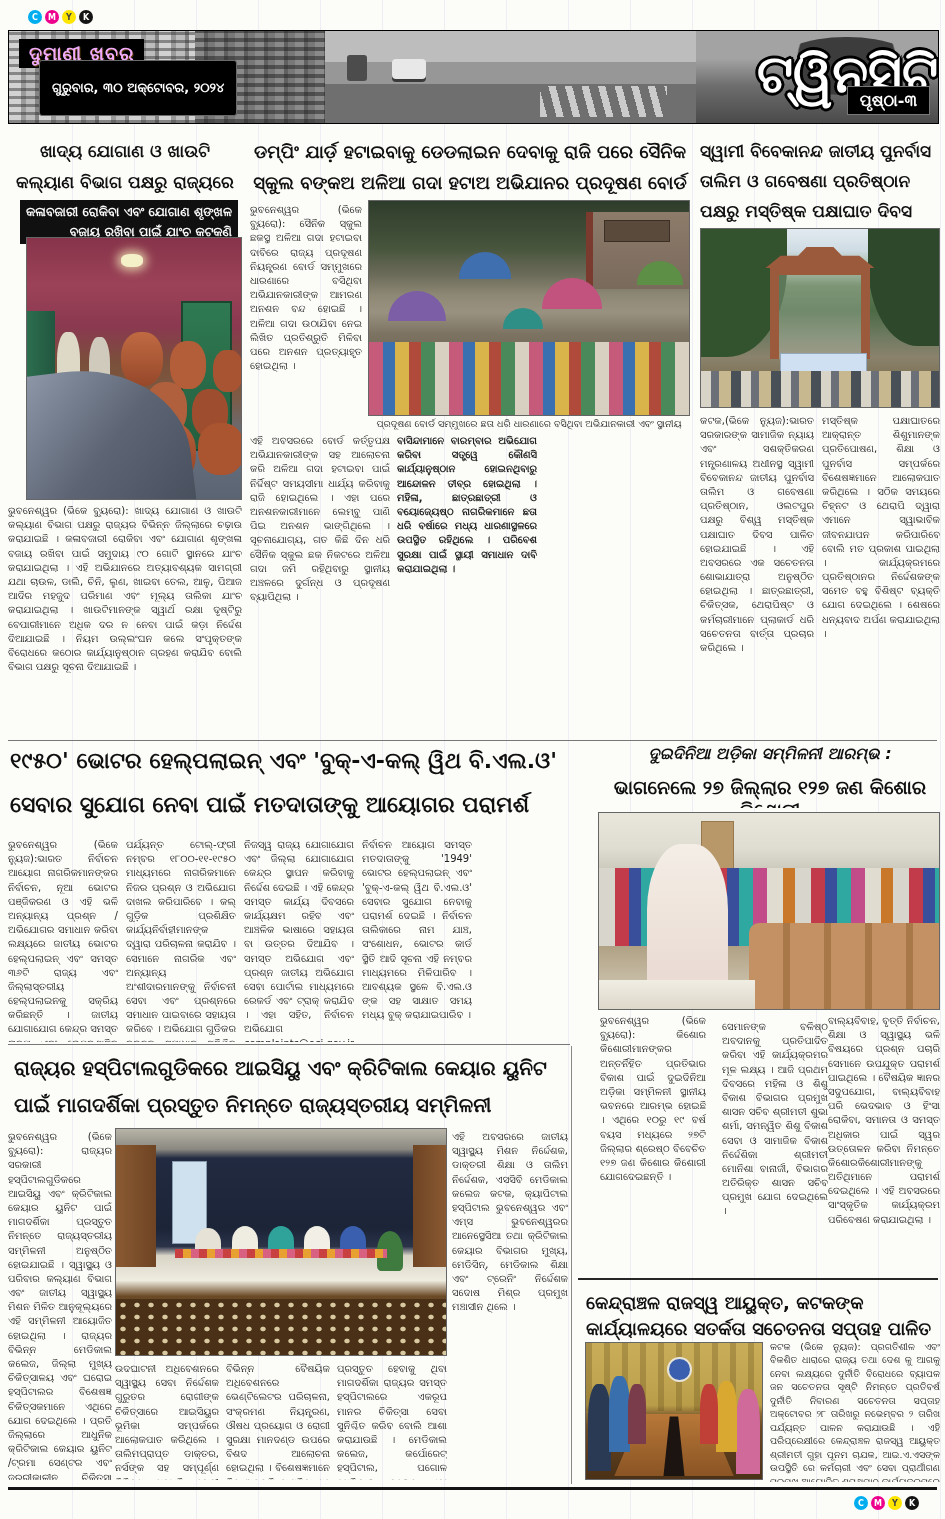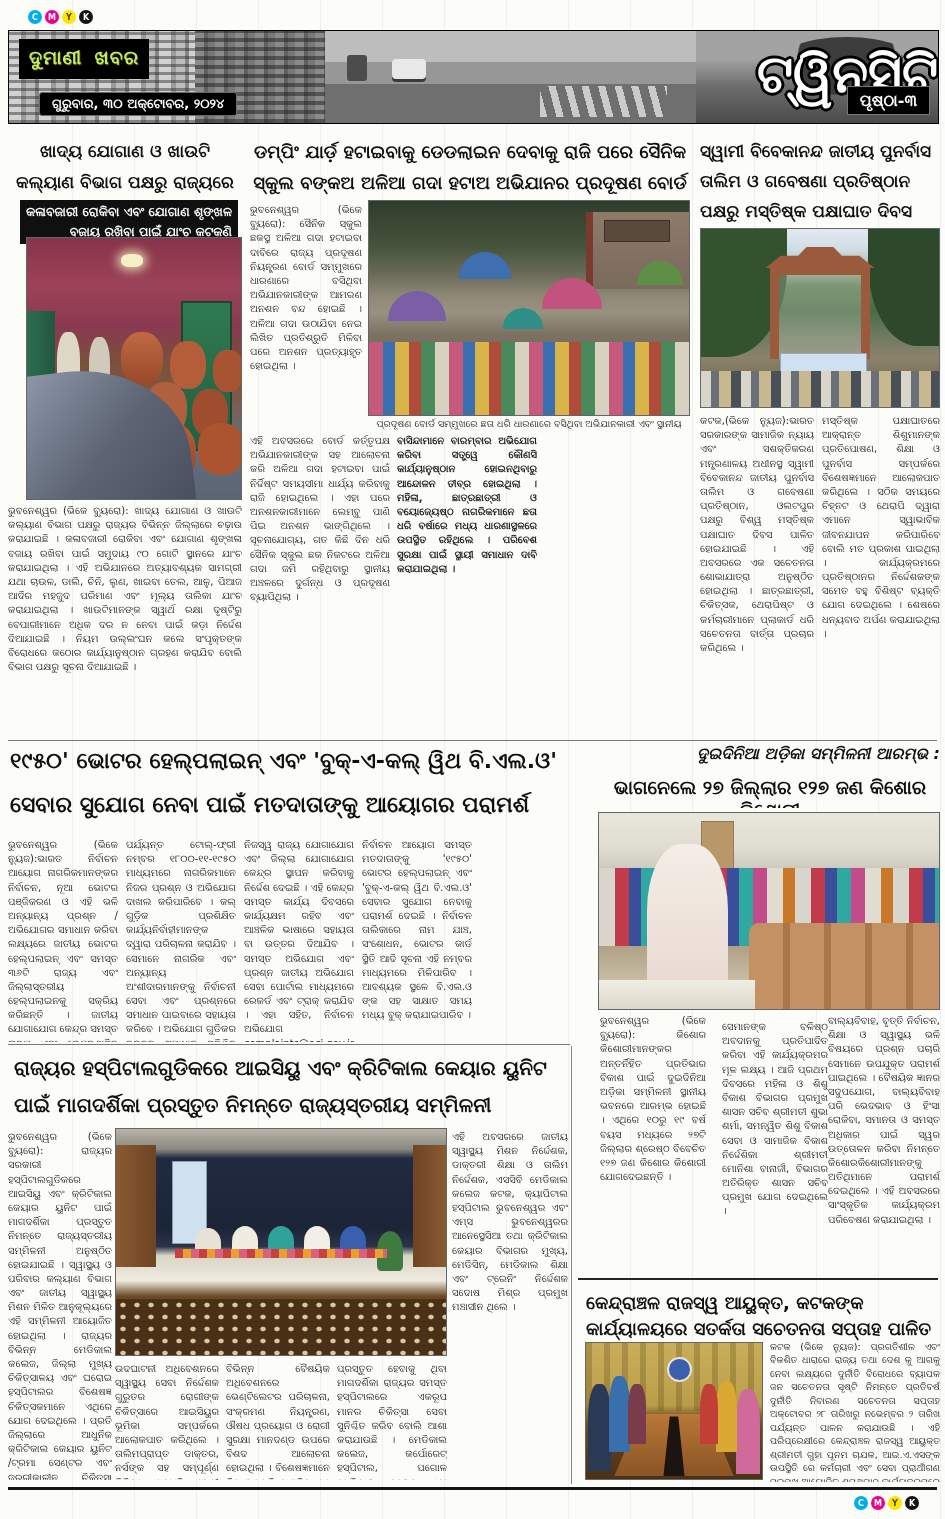--- a/index.html
+++ b/index.html
@@ -26,24 +26,24 @@
      repeating-linear-gradient(0deg,rgba(30,30,30,.5) 0 4px,transparent 4px 9px),
      repeating-linear-gradient(90deg,#8a8a8a 0 9px,#606060 9px 13px,#787878 13px 20px);}
   .seg3{left:34%;width:40%;background:linear-gradient(180deg,#bdbdbd 0 34%,#979797 34% 58%,#6f6f6f 58% 100%);}
   .seg3 .zebra{position:absolute;right:8%;bottom:6%;width:34%;height:34%;
      background:repeating-linear-gradient(75deg,#e2e2e2 0 7px,transparent 7px 16px);opacity:.8;}
   .seg3 .car1{position:absolute;left:18%;top:30%;width:34px;height:20px;background:#e8e8e8;border-radius:4px;box-shadow:0 3px 0 #3a3a3a;}
   .seg3 .car2{position:absolute;left:6%;top:26%;width:20px;height:26px;background:#4c4c4c;border-radius:3px;}
   .seg4{left:74%;width:26%;background:linear-gradient(180deg,#a3a3a3 0 30%,#6d6d6d 60%,#4a4a4a 100%);}
   .seg4 .tree{position:absolute;right:8%;top:6%;width:60%;height:64%;border-radius:50%;
      background:radial-gradient(circle at 50% 40%,#3c3c3c 0 60%,transparent 62%);}
-  .brand-chip{position:absolute;left:10px;top:8px;background:#000;color:#bef264;font-size:19px;font-weight:bold;
-     padding:9px 10px;letter-spacing:1px;text-shadow:1px 1px 0 #5a3b00;font-family:Liberation Mono, monospace;}
+  .brand-chip{position:absolute;left:10px;top:8px;background:#000;color:#f0abfc;font-size:19px;font-weight:bold;
+     padding:3px 10px;letter-spacing:1px;text-shadow:1px 1px 0 #5a3b00;}
   .date-chip{position:absolute;left:30px;bottom:7px;background:#000;color:#fff;font-size:13px;font-weight:bold;
-     padding:3px 12px;border:1px solid #6a6a6a;border-radius:3px;}
+     padding:19px 12px;border:1px solid #6a6a6a;border-radius:3px;}
   .paper-title{position:absolute;left:0;right:0;top:14px;text-align:right;color:#fff;font-size:52px;font-weight:bold;
      text-shadow:-3px 0 0 #000,3px 0 0 #000,0 -3px 0 #000,0 3px 0 #000,-2px -2px 0 #000,2px 2px 0 #000,-2px 2px 0 #000,2px -2px 0 #000;font-family:Liberation Serif, serif;}
   .page-chip{position:absolute;right:8px;bottom:8px;background:#000;color:#fff;font-size:16px;font-weight:bold;
      padding:4px 12px;border:1px solid #777;}
   
   .hl{font-weight:bold;color:#101010;text-align:center;overflow:hidden;}
   .kicker-box{background:#101010;color:#fbfbfb;font-weight:bold;text-align:center;overflow:hidden;
      display:flex;align-items:center;justify-content:center;padding:2px 6px;box-sizing:border-box;}
   .col{font-size:10px;line-height:1.42;text-align:justify;overflow:hidden;color:#222;}
   .cap{font-size:9.5px;line-height:1.3;text-align:center;overflow:hidden;color:#222;}
@@ -197,23 +197,23 @@
   </div>
   <div class="abs col" style="left:700px;top:414px;width:114px;height:322px;">କଟକ,(ଭିକେ ନ୍ୟୁଜ):ଭାରତ ସରକାରଙ୍କ ସାମାଜିକ ନ୍ୟାୟ ଏବଂ ସଶକ୍ତିକରଣ ମନ୍ତ୍ରଣାଳୟ ଅଧୀନସ୍ଥ ସ୍ୱାମୀ ବିବେକାନନ୍ଦ ଜାତୀୟ ପୁନର୍ବାସ ତାଲିମ ଓ ଗବେଷଣା ପ୍ରତିଷ୍ଠାନ, ଓଲଟପୁର ପକ୍ଷରୁ ବିଶ୍ୱ ମସ୍ତିଷ୍କ ପକ୍ଷାଘାତ ଦିବସ ପାଳିତ ହୋଇଯାଇଛି । ଏହି ଅବସରରେ ଏକ ସଚେତନତା ଶୋଭାଯାତ୍ରା ଅନୁଷ୍ଠିତ ହୋଇଥିଲା । ଛାତ୍ରଛାତ୍ରୀ, ଚିକିତ୍ସକ, ଥେରାପିଷ୍ଟ ଓ କର୍ମଚାରୀମାନେ ପ୍ଲାକାର୍ଡ ଧରି ସଚେତନତା ବାର୍ତ୍ତା ପ୍ରଚାର କରିଥିଲେ ।</div>
   <div class="abs col" style="left:822px;top:414px;width:118px;height:322px;">ମସ୍ତିଷ୍କ ପକ୍ଷାଘାତରେ ଆକ୍ରାନ୍ତ ଶିଶୁମାନଙ୍କ ପ୍ରତିପୋଷଣ, ଶିକ୍ଷା ଓ ପୁନର୍ବାସ ସମ୍ପର୍କରେ ବିଶେଷଜ୍ଞମାନେ ଆଲୋକପାତ କରିଥିଲେ । ସଠିକ ସମୟରେ ଚିହ୍ନଟ ଓ ଥେରାପି ଦ୍ୱାରା ଏମାନେ ସ୍ୱାଭାବିକ ଜୀବନଯାପନ କରିପାରିବେ ବୋଲି ମତ ପ୍ରକାଶ ପାଇଥିଲା । କାର୍ଯ୍ୟକ୍ରମରେ ପ୍ରତିଷ୍ଠାନର ନିର୍ଦ୍ଦେଶକଙ୍କ ସମେତ ବହୁ ବିଶିଷ୍ଟ ବ୍ୟକ୍ତି ଯୋଗ ଦେଇଥିଲେ । ଶେଷରେ ଧନ୍ୟବାଦ ଅର୍ପଣ କରାଯାଇଥିଲା ।</div>
 
   <div class="abs rule-h" style="left:8px;top:740px;width:929px;"></div>
   <div class="abs hl" style="left:10px;top:748px;width:585px;height:40px;font-size:22px;text-align:left;">୧୯୫୦' ଭୋଟର ହେଲ୍ପଲାଇନ୍ ଏବଂ 'ବୁକ୍-ଏ-କଲ୍ ୱିଥ ବି.ଏଲ.ଓ'</div>
   <div class="abs hl" style="left:10px;top:792px;width:585px;height:38px;font-size:22px;text-align:left;">ସେବାର ସୁଯୋଗ ନେବା ପାଇଁ ମତଦାତାଙ୍କୁ ଆୟୋଗର ପରାମର୍ଶ</div>
   <div class="abs col" style="left:8px;top:838px;width:110px;height:204px;">ଭୁବନେଶ୍ୱର (ଭିକେ ନ୍ୟୁଜ):ଭାରତ ନିର୍ବାଚନ ଆୟୋଗ ନାଗରିକମାନଙ୍କର ନିର୍ବାଚନ, ନୂଆ ଭୋଟର ପଞ୍ଜିକରଣ ଓ ଏହି ଭଳି ଅନ୍ୟାନ୍ୟ ପ୍ରଶ୍ନ / ଅଭିଯୋଗର ସମାଧାନ କରିବା ଲକ୍ଷ୍ୟରେ ଜାତୀୟ ଭୋଟର ହେଲ୍ପଲାଇନ୍ ଏବଂ ସମସ୍ତ ୩୬ଟି ରାଜ୍ୟ ଏବଂ ଜିଲ୍ଲାସ୍ତରୀୟ ହେଲ୍ପଲାଇନକୁ ସକ୍ରିୟ କରିଛନ୍ତି । ଜାତୀୟ ଯୋଗାଯୋଗ କେନ୍ଦ୍ର ସମସ୍ତ ରାଜ୍ୟ ଏବଂ କେନ୍ଦ୍ରଶାସିତ ଅଞ୍ଚଳ ପାଇଁ କେନ୍ଦ୍ରୀୟ ହେଲ୍ପଲାଇନ୍ ଭାବରେ କାର୍ଯ୍ୟ କରିବ । ପ୍ରତିଦିନ ସକାଳ ୮:୦୦ ରୁ ରାତି ୮:୦୦</div>
   <div class="abs col" style="left:126px;top:838px;width:110px;height:204px;">ପର୍ଯ୍ୟନ୍ତ ଟୋଲ୍-ଫ୍ରୀ ନମ୍ବର ୧୮୦୦-୧୧-୧୯୫୦ ମାଧ୍ୟମରେ ନାଗରିକମାନେ ନିଜର ପ୍ରଶ୍ନ ଓ ଅଭିଯୋଗ ଦାଖଲ କରିପାରିବେ । କଲ୍ ଗୁଡ଼ିକ ପ୍ରଶିକ୍ଷିତ କାର୍ଯ୍ୟନିର୍ବାହୀମାନଙ୍କ ଦ୍ୱାରା ପରିଚାଳନା କରାଯିବ । ସେମାନେ ନାଗରିକ ଏବଂ ଅନ୍ୟାନ୍ୟ ଅଂଶୀଦାରମାନଙ୍କୁ ନିର୍ବାଚନୀ ସେବା ଏବଂ ପ୍ରଶ୍ନରେ ସମାଧାନ ପାଇବାରେ ସହାୟତା କରିବେ । ଅଭିଯୋଗ ଗୁଡିକର ତୁରନ୍ତ ସମାଧାନ ସୁନିଶ୍ଚିତ କରିବା ପାଇଁ ନିର୍ବାଚନ ଆୟୋଗ ପ୍ରତ୍ୟେକ ରାଜ୍ୟ / କେନ୍ଦ୍ରଶାସିତ ଅଞ୍ଚଳ ଏବଂ ଜିଲ୍ଲାକୁ ଯଥାକ୍ରମେ</div>
   <div class="abs col" style="left:244px;top:838px;width:110px;height:204px;">ନିଜସ୍ୱ ରାଜ୍ୟ ଯୋଗାଯୋଗ ଏବଂ ଜିଲ୍ଲା ଯୋଗାଯୋଗ କେନ୍ଦ୍ର ସ୍ଥାପନ କରିବାକୁ ନିର୍ଦ୍ଦେଶ ଦେଇଛି । ଏହି କେନ୍ଦ୍ର ସମସ୍ତ କାର୍ଯ୍ୟ ଦିବସରେ କାର୍ଯ୍ୟକ୍ଷମ ରହିବ ଏବଂ ଆଞ୍ଚଳିକ ଭାଷାରେ ସହାୟତା ବା ଉତ୍ତର ଦିଆଯିବ । ସମସ୍ତ ଅଭିଯୋଗ ଏବଂ ପ୍ରଶ୍ନ ଜାତୀୟ ଅଭିଯୋଗ ସେବା ପୋର୍ଟାଲ ମାଧ୍ୟମରେ ରେକର୍ଡ ଏବଂ ଟ୍ରାକ୍ କରାଯିବ । ଏହା ସହିତ, ନିର୍ବାଚନ ଅଭିଯୋଗ complaints@eci.gov.in ରେ ମଧ୍ୟ ଦାଖଲ କରାଯାଇପାରିବ ।</div>
-  <div class="abs col" style="left:362px;top:838px;width:110px;height:204px;">ନିର୍ବାଚନ ଆୟୋଗ ସମସ୍ତ ମତଦାତାଙ୍କୁ '୧୯୫୦' ଭୋଟର ହେଲ୍ପଲାଇନ୍ ଏବଂ 'ବୁକ୍-ଏ-କଲ୍ ୱିଥ ବି.ଏଲ.ଓ' ସେବାର ସୁଯୋଗ ନେବାକୁ ପରାମର୍ଶ ଦେଇଛି । ନିର୍ବାଚନ ତାଲିକାରେ ନାମ ଯାଞ୍ଚ, ସଂଶୋଧନ, ଭୋଟର କାର୍ଡ ସ୍ଥିତି ଆଦି ସୂଚନା ଏହି ନମ୍ବର ମାଧ୍ୟମରେ ମିଳିପାରିବ । ଆବଶ୍ୟକ ସ୍ଥଳେ ବି.ଏଲ.ଓ ଙ୍କ ସହ ସାକ୍ଷାତ ସମୟ ମଧ୍ୟ ବୁକ୍ କରାଯାଇପାରିବ ।</div>
-
-  <div class="abs hl" style="left:600px;top:744px;width:340px;height:28px;font-size:16px;font-style:italic;text-align:right;">ଦୁଇଦିନିଆ ଅଡ଼ିକା ସମ୍ମିଳନୀ ଆରମ୍ଭ :</div>
+  <div class="abs col" style="left:362px;top:838px;width:110px;height:204px;">ନିର୍ବାଚନ ଆୟୋଗ ସମସ୍ତ ମତଦାତାଙ୍କୁ '1949' ଭୋଟର ହେଲ୍ପଲାଇନ୍ ଏବଂ 'ବୁକ୍-ଏ-କଲ୍ ୱିଥ ବି.ଏଲ.ଓ' ସେବାର ସୁଯୋଗ ନେବାକୁ ପରାମର୍ଶ ଦେଇଛି । ନିର୍ବାଚନ ତାଲିକାରେ ନାମ ଯାଞ୍ଚ, ସଂଶୋଧନ, ଭୋଟର କାର୍ଡ ସ୍ଥିତି ଆଦି ସୂଚନା ଏହି ନମ୍ବର ମାଧ୍ୟମରେ ମିଳିପାରିବ । ଆବଶ୍ୟକ ସ୍ଥଳେ ବି.ଏଲ.ଓ ଙ୍କ ସହ ସାକ୍ଷାତ ସମୟ ମଧ୍ୟ ବୁକ୍ କରାଯାଇପାରିବ ।</div>
+
+  <div class="abs hl" style="left:600px;top:744px;width:340px;height:28px;font-size:16px;font-style:italic;text-align:center;">ଦୁଇଦିନିଆ ଅଡ଼ିକା ସମ୍ମିଳନୀ ଆରମ୍ଭ :</div>
   <div class="abs hl" style="left:600px;top:776px;width:340px;height:32px;font-size:19px;">ଭାଗନେଲେ ୨୭ ଜିଲ୍ଲାର ୧୨୭ ଜଣ କିଶୋର କିଶୋରୀ</div>
   <div class="ph" id="ph-oathhall">
     <div class="door"></div>
     <div class="row"></div>
     <div class="sari"></div>
     <div class="chairs"></div>
     <div class="table"></div>
   </div>
   <div class="abs col" style="left:600px;top:1014px;width:106px;height:266px;">ଭୁବନେଶ୍ୱର (ଭିକେ ବ୍ୟୁରୋ): କିଶୋର କିଶୋରୀମାନଙ୍କର ଅନ୍ତର୍ନିହିତ ପ୍ରତିଭାର ବିକାଶ ପାଇଁ ଦୁଇଦିନିଆ ଅଡ଼ିକା ସମ୍ମିଳନୀ ସ୍ଥାନୀୟ ଭବନରେ ଆରମ୍ଭ ହୋଇଛି । ଏଥିରେ ୧୦ରୁ ୧୯ ବର୍ଷ ବୟସ ମଧ୍ୟରେ ୨୭ଟି ଜିଲ୍ଲାର ଶ୍ରେଷ୍ଠ ବିବେଚିତ ୧୨୭ ଜଣ କିଶୋର କିଶୋରୀ ଯୋଗଦେଇଛନ୍ତି ।</div>
   <div class="abs col" style="left:714px;top:1020px;width:106px;height:266px;margin-left:8px;">ସେମାନଙ୍କ ବଳିଷ୍ଠ ଅବଦାନକୁ ପ୍ରତିପାଦିତ କରିବା ଏହି କାର୍ଯ୍ୟକ୍ରମର ମୂଳ ଲକ୍ଷ୍ୟ । ଆଜି ପ୍ରଥମ ଦିବସରେ ମହିଳା ଓ ଶିଶୁ ବିକାଶ ବିଭାଗର ପ୍ରମୁଖ ଶାସନ ସଚିବ ଶ୍ରୀମତୀ ଶୁଭା ଶର୍ମା, ସମନ୍ୱିତ ଶିଶୁ ବିକାଶ ସେବା ଓ ସାମାଜିକ ବିକାଶ ନିର୍ଦ୍ଦେଶିକା ଶ୍ରୀମତୀ ମୋନିଶା ବାନାର୍ଜୀ, ବିଭାଗର ଅତିରିକ୍ତ ଶାସନ ସଚିବ ପ୍ରମୁଖ ଯୋଗ ଦେଇଥିଲେ ।</div>

